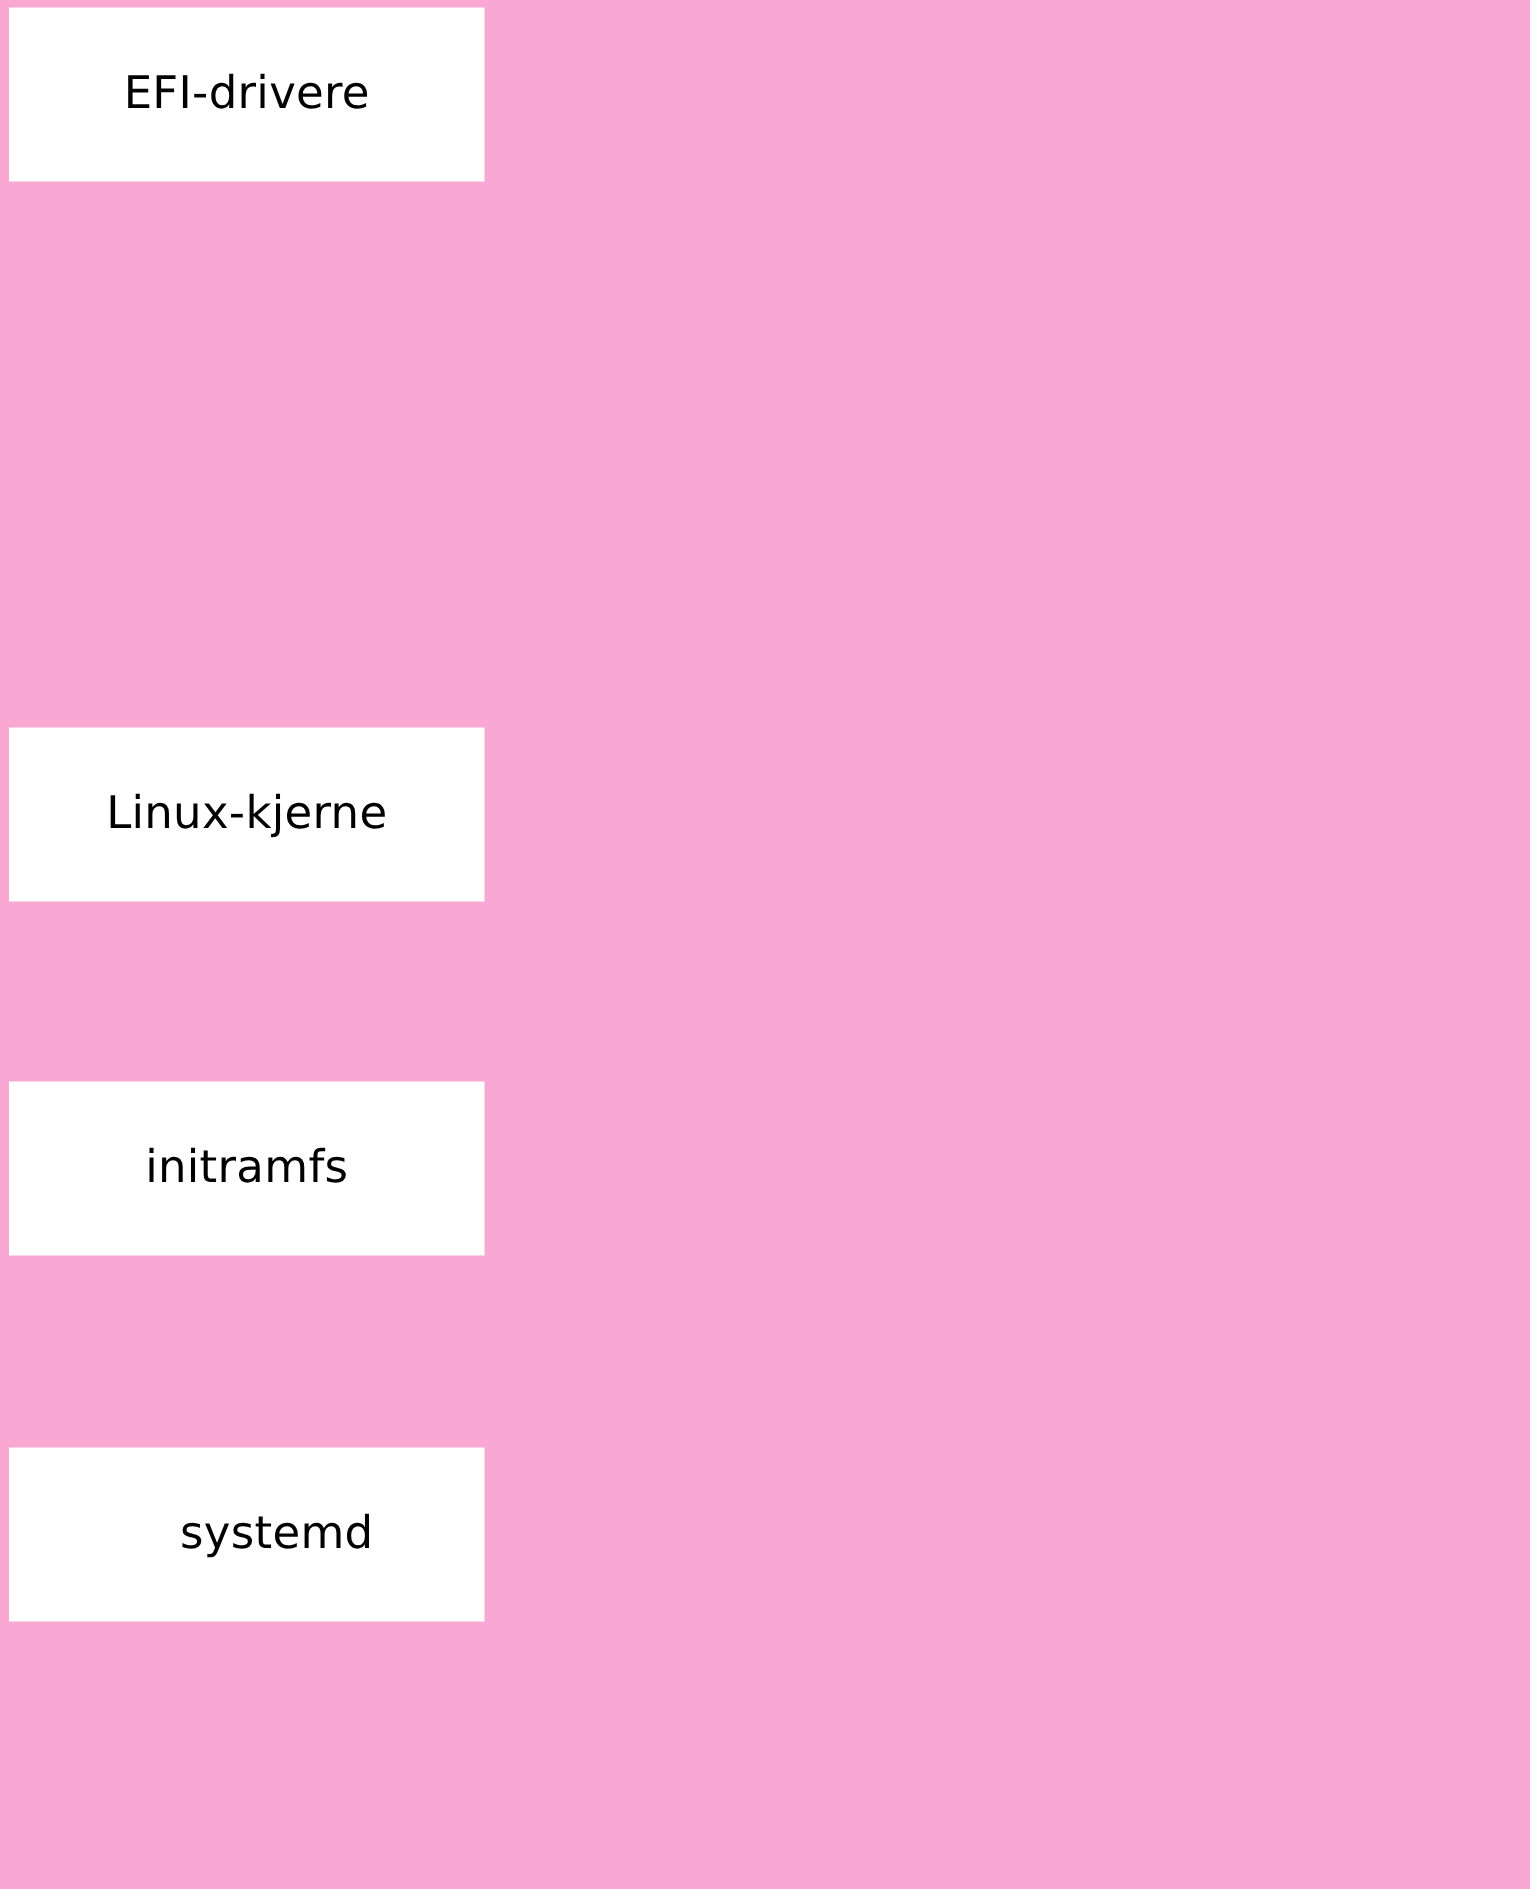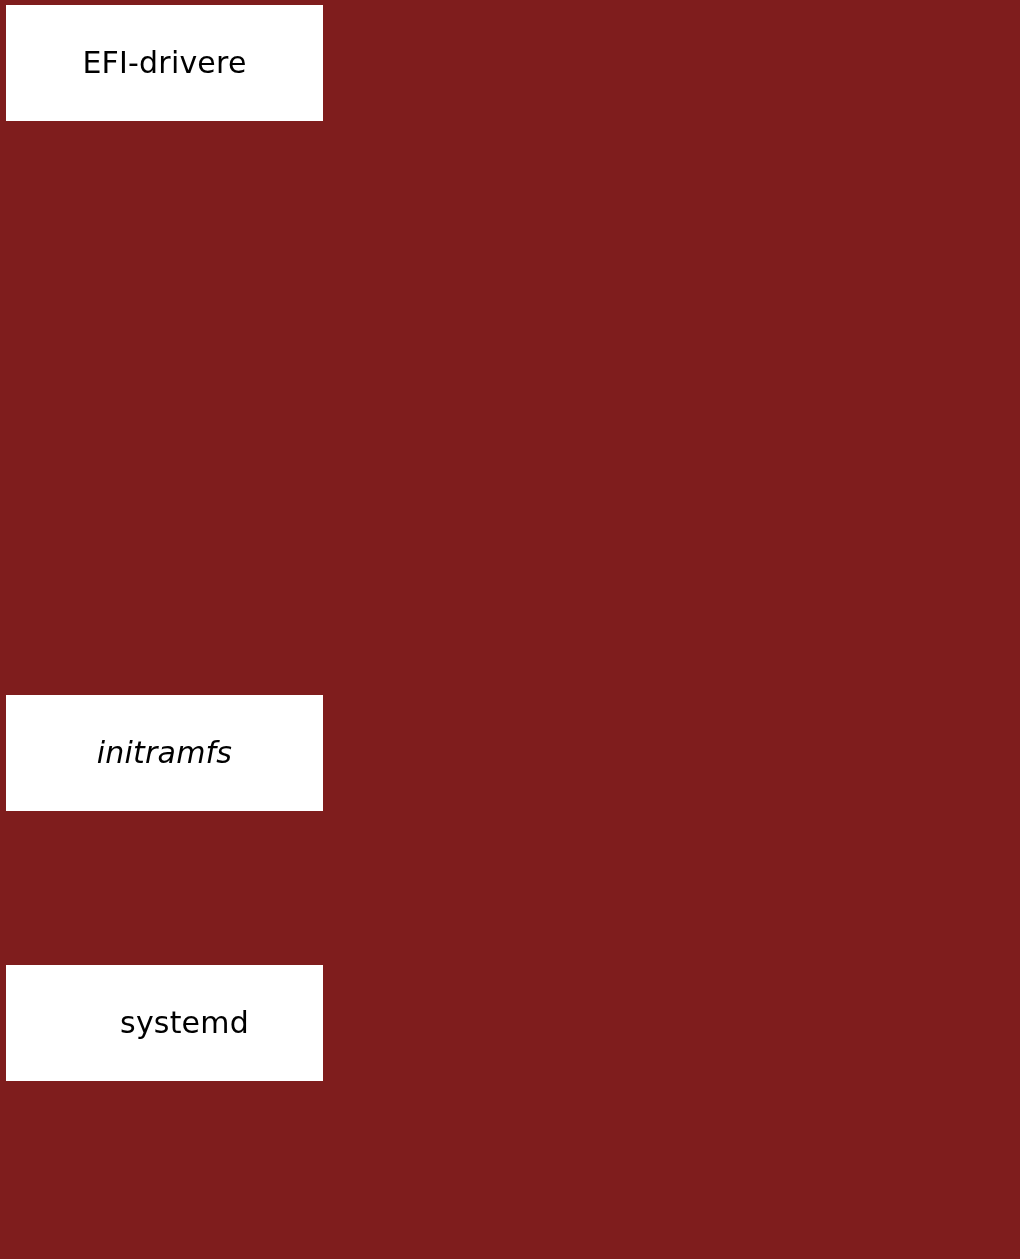--- a/index.html
+++ b/index.html
@@ -13,21 +13,21 @@
     position: relative;
     overflow: hidden;
     font-family: "DejaVu Sans", sans-serif;
   }
   .canvas {
     position: absolute;
     left: 0;
     top: 0;
     width: 1020px;
     height: 1259px;
-    background: #7f1d1d;
+    background: #f9a8d4;
   }
   .node {
     position: absolute;
     left: 6px;
     width: 317px;
     height: 116px;
     background: #ffffff;
     color: #000000;
     display: flex;
     align-items: center;
@@ -36,33 +36,36 @@
   }
   .node span {
     font-size: 30px;
     line-height: 1;
     letter-spacing: 0.2px;
     white-space: nowrap;
   }
   .n1 { top: 5px; }
   .n2 { top: 245px; }
   .n3 { top: 485px; }
-  .n4 { top: 695px; font-style: italic; }
+  .n4 { top: 721px; }
   .n5 { top: 965px; padding-left: 40px; }
 </style>
 </head>
 <body>
 
 <div class="canvas">
 
   <div class="node n1">
     <span>EFI-drivere</span>
   </div>
 
 
+  <div class="node n3">
+    <span>Linux-kjerne</span>
+  </div>
 
   <div class="node n4">
     <span>initramfs</span>
   </div>
 
   <div class="node n5">
     <span>systemd</span>
   </div>
 
 </div>

